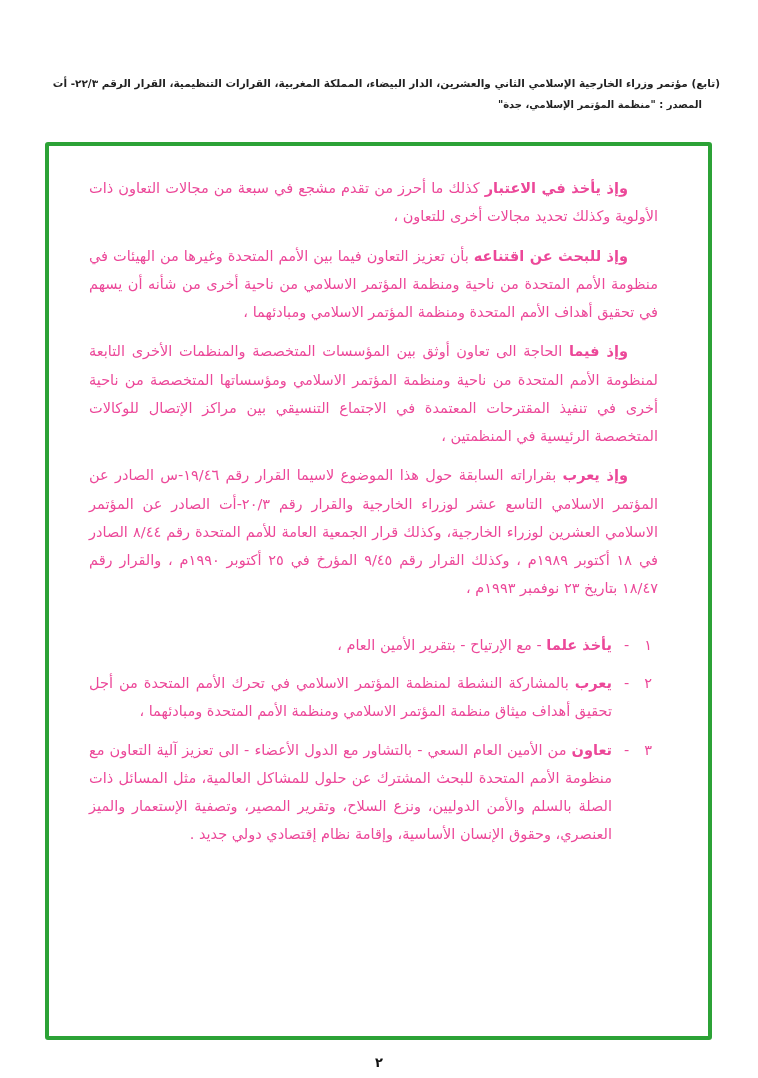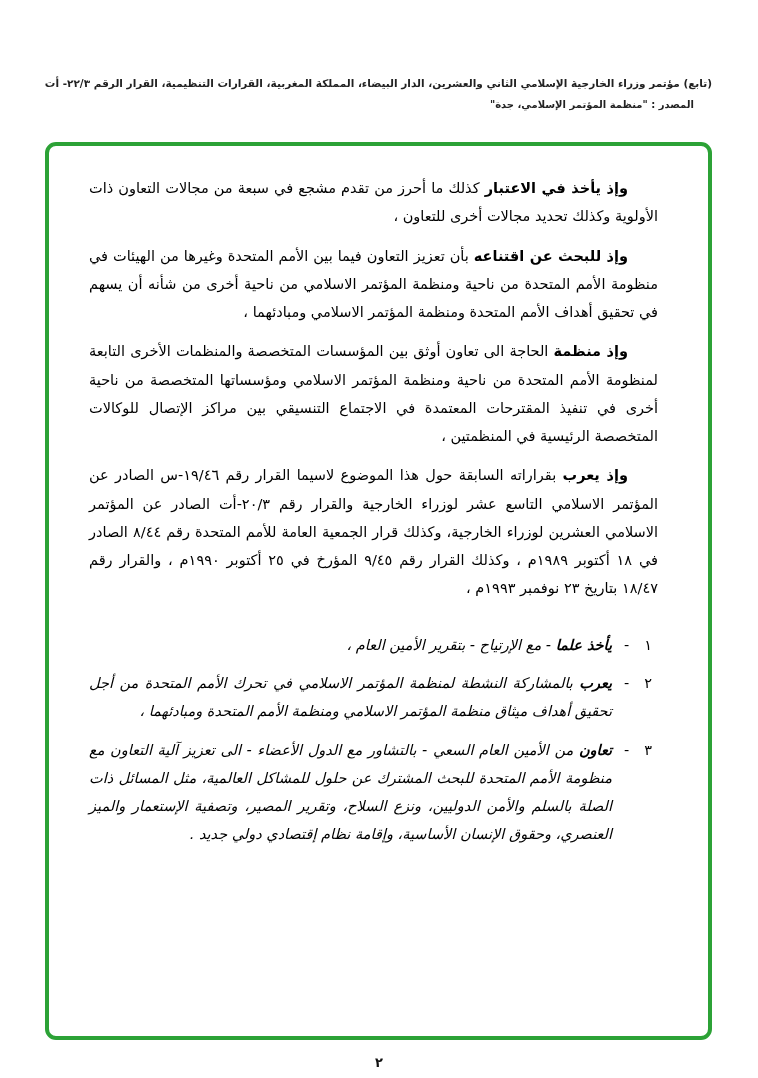--- a/index.html
+++ b/index.html
@@ -7,49 +7,49 @@
   body {
     width:758px; height:1078px;
     font-family:"DejaVu Sans", sans-serif;
     color:#1a1a1a;
     position:relative;
     overflow:hidden;
   }
   .page { position:relative; width:758px; height:1078px; background:#fff; }
 
   .doc-header {
-    position:absolute; top:72px; right:46px; left:38px;
+    position:absolute; top:72px; right:38px; left:38px;
     direction:rtl; text-align:right;
     font-weight:bold; font-size:10.5px; line-height:2.1; color:#222;
   }
   .doc-header .h2 { padding-right:18px; font-size:10px; }
 
   .green-box {
     position:absolute; top:142px; left:45px;
     width:667px; height:898px;
-    border:4px solid #2ca236; border-radius:11px;
+    border:4px solid #2ca236; border-radius:3px;
     direction:rtl;
     padding:28px 50px 18px 40px;
     font-size:14.5px; line-height:1.95;
-    text-align:justify; color:#000000;
+    text-align:justify; color:#ec4899;
     background:#fff;
   }
 
   .para { text-indent:30px; margin-bottom:11px; }
   .lead { font-weight:bold; }
 
   .res-list { list-style:none; margin-top:28px; padding-right:6px; }
   .res-item { display:flex; margin-bottom:10px; }
   .num {
     flex:0 0 40px;
     display:flex; justify-content:space-between;
     padding-left:12px;
     font-weight:normal;
   }
-  .itext { flex:1; text-align:justify;font-style:italic; }
+  .itext { flex:1; text-align:justify; }
 
   .page-number {
     position:absolute; bottom:8px; left:0; right:0;
     text-align:center; font-size:13px; font-weight:bold; color:#111;
   }
 </style>
 </head>
 <body>
 
 <div class="page">
@@ -66,21 +66,21 @@
       <span class="rest">كذلك ما أحرز من تقدم مشجع في سبعة من مجالات التعاون ذات الأولوية وكذلك تحديد مجالات أخرى للتعاون ،</span>
     </p>
 
     <p class="para">
       <span class="lead">وإذ للبحث عن اقتناعه</span>
       <span class="rest">بأن تعزيز التعاون فيما بين الأمم المتحدة وغيرها من الهيئات في منظومة الأمم المتحدة من ناحية ومنظمة المؤتمر الاسلامي من ناحية أخرى من شأنه أن يسهم في تحقيق أهداف الأمم المتحدة ومنظمة المؤتمر الاسلامي ومبادئهما ،</span>
     </p>
 
 
     <p class="para">
-      <span class="lead">وإذ منظمة</span>
+      <span class="lead">وإذ فيما</span>
       <span class="rest">الحاجة الى تعاون أوثق بين المؤسسات المتخصصة والمنظمات الأخرى التابعة لمنظومة الأمم المتحدة من ناحية ومنظمة المؤتمر الاسلامي ومؤسساتها المتخصصة من ناحية أخرى في تنفيذ المقترحات المعتمدة في الاجتماع التنسيقي بين مراكز الإتصال للوكالات المتخصصة الرئيسية في المنظمتين ،</span>
     </p>
 
     <p class="para">
       <span class="lead">وإذ يعرب</span>
       <span class="rest">بقراراته السابقة حول هذا الموضوع لاسيما القرار رقم ١٩/٤٦-س الصادر عن المؤتمر الاسلامي التاسع عشر لوزراء الخارجية والقرار رقم ٢٠/٣-أت الصادر عن المؤتمر الاسلامي العشرين لوزراء الخارجية، وكذلك قرار الجمعية العامة للأمم المتحدة رقم ٨/٤٤ الصادر في ١٨ أكتوبر ١٩٨٩م ، وكذلك القرار رقم ٩/٤٥ المؤرخ في ٢٥ أكتوبر ١٩٩٠م ، والقرار رقم ١٨/٤٧ بتاريخ ٢٣ نوفمبر ١٩٩٣م ،</span>
     </p>
 
     <ol class="res-list">
 

